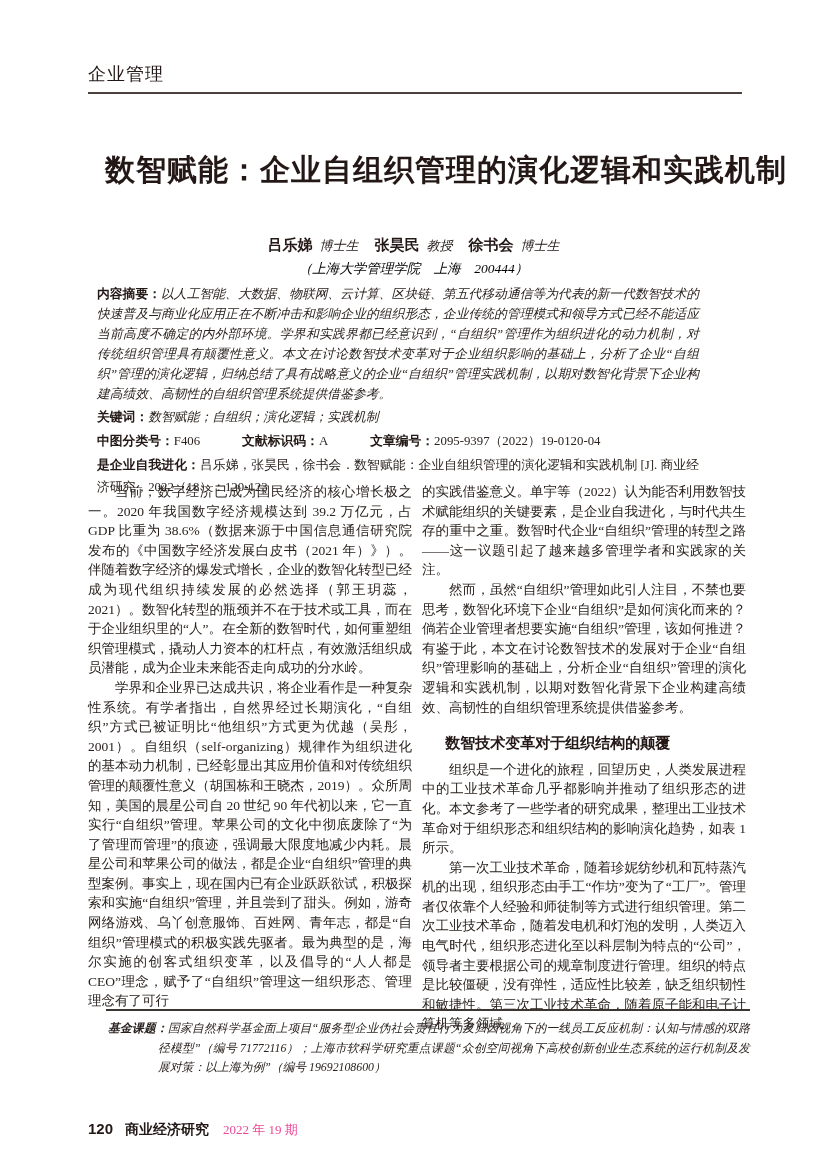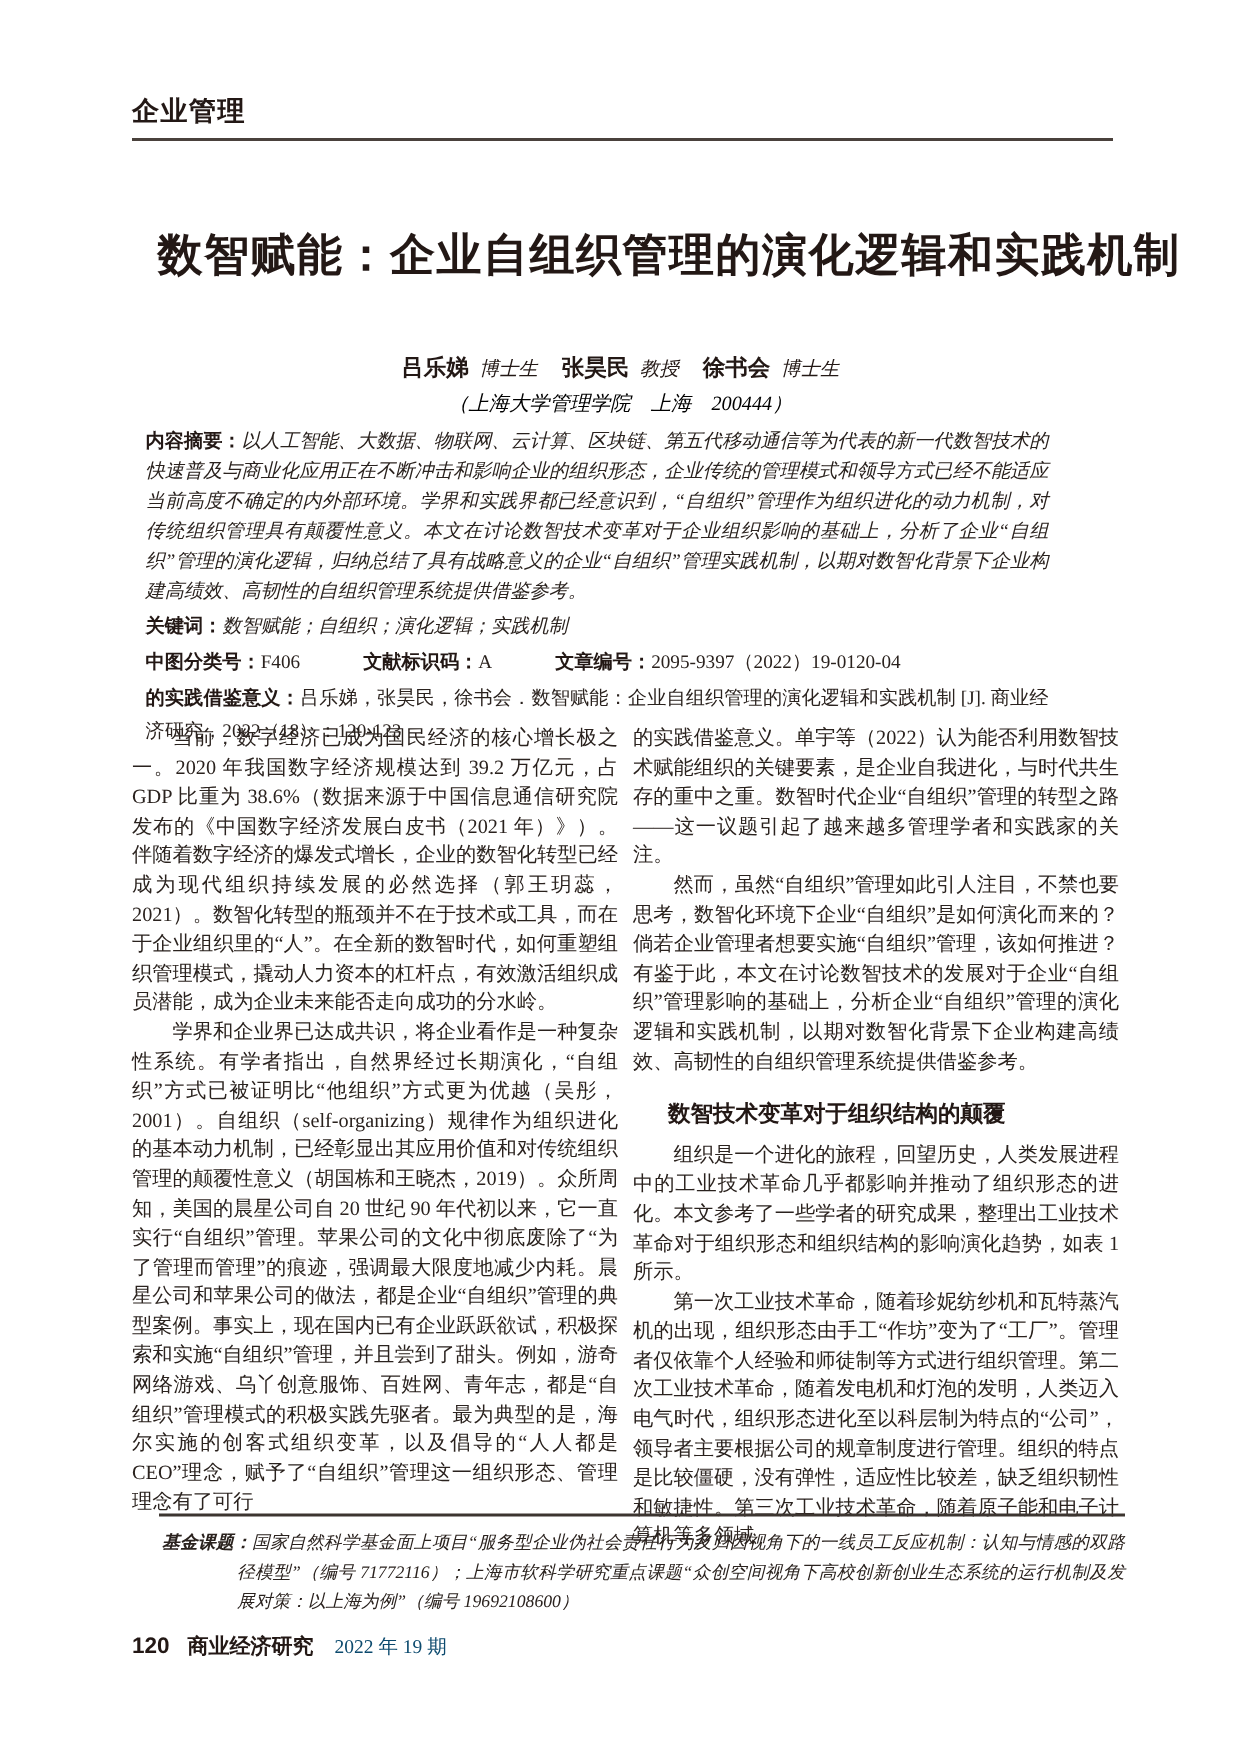--- a/index.html
+++ b/index.html
@@ -9,21 +9,21 @@
     height: 1160px;
     background: #ffffff;
     color: #2a221e;
     font-family: "Liberation Serif", "DejaVu Serif", serif;
     overflow: hidden;
   }
 
   .category {
     position: absolute; left: 88px; top: 62px;
     font-family: "Liberation Sans", "DejaVu Sans", sans-serif;
-    font-weight: bold; font-size: 18px; color: #231815; letter-spacing: 1px;
+    font-weight: normal; font-size: 18px; color: #231815; letter-spacing: 1px;
   }
   .category-rule {
     position: absolute; left: 88px; top: 92px;
     width: 654px; height: 2px; background: #4a413c;
   }
 
   .title {
     position: absolute; left: 40px; top: 150px; width: 747px;
     text-align: right;
     font-family: "Liberation Sans", "DejaVu Sans", sans-serif;
@@ -90,21 +90,21 @@
     display: flex; align-items: baseline;
   }
   .pf-num {
     font-family: "Liberation Sans", "DejaVu Sans", sans-serif;
     font-weight: bold; font-size: 15px; color: #231815;
   }
   .pf-journal {
     font-family: "Liberation Sans", "DejaVu Sans", sans-serif;
     font-weight: bold; font-size: 14px; color: #231815; margin-left: 12px;
   }
-  .pf-issue { font-size: 13px; color: #0c4a6e; margin-left: 14px; }
+  .pf-issue { font-size: 13px; color: #ec4899; margin-left: 14px; margin-top: 32px; }
 </style>
 </head>
 <body>
 
 <div class="page">
 
   <div class="category">企业管理</div>
   <div class="category-rule"></div>
 
   <div class="title">数智赋能：企业自组织管理的演化逻辑和实践机制</div>
@@ -112,21 +112,21 @@
   <div class="authors">
     <span class="a-name">吕乐娣</span><span class="a-role">博士生</span><span class="a-name">张昊民</span><span class="a-role">教授</span><span class="a-name">徐书会</span><span class="a-role">博士生</span>
   </div>
 
   <div class="affiliation">（上海大学管理学院　上海　200444）</div>
 
   <div class="abstract">
     <div><span class="lbl">内容摘要：</span><span class="abs-text">以人工智能、大数据、物联网、云计算、区块链、第五代移动通信等为代表的新一代数智技术的快速普及与商业化应用正在不断冲击和影响企业的组织形态，企业传统的管理模式和领导方式已经不能适应当前高度不确定的内外部环境。学界和实践界都已经意识到，“自组织”管理作为组织进化的动力机制，对传统组织管理具有颠覆性意义。本文在讨论数智技术变革对于企业组织影响的基础上，分析了企业“自组织”管理的演化逻辑，归纳总结了具有战略意义的企业“自组织”管理实践机制，以期对数智化背景下企业构建高绩效、高韧性的自组织管理系统提供借鉴参考。</span></div>
     <div class="abs-row"><span class="lbl">关键词：</span><span class="abs-text">数智赋能；自组织；演化逻辑；实践机制</span></div>
     <div class="abs-row"><span class="lbl">中图分类号：</span><span class="meta-val">F406</span><span class="lbl meta-gap">文献标识码：</span><span class="meta-val">A</span><span class="lbl meta-gap">文章编号：</span><span class="meta-val">2095-9397（2022）19-0120-04</span></div>
-    <div class="abs-row"><span class="lbl">的实践借鉴意义：</span><span class="meta-val">吕乐娣，张昊民，徐书会．数智赋能：企业自组织管理的演化逻辑和实践机制 [J]. 商业经济研究，2022（18）：120-123</span></div>
+    <div class="abs-row"><span class="lbl">是企业自我进化：</span><span class="meta-val">吕乐娣，张昊民，徐书会．数智赋能：企业自组织管理的演化逻辑和实践机制 [J]. 商业经济研究，2022（18）：120-123</span></div>
   </div>
 
   <div class="columns">
     <div class="col">
       <p>当前，数字经济已成为国民经济的核心增长极之一。2020 年我国数字经济规模达到 39.2 万亿元，占 GDP 比重为 38.6%（数据来源于中国信息通信研究院发布的《中国数字经济发展白皮书（2021 年）》）。伴随着数字经济的爆发式增长，企业的数智化转型已经成为现代组织持续发展的必然选择（郭王玥蕊，2021）。数智化转型的瓶颈并不在于技术或工具，而在于企业组织里的“人”。在全新的数智时代，如何重塑组织管理模式，撬动人力资本的杠杆点，有效激活组织成员潜能，成为企业未来能否走向成功的分水岭。</p>
       <p>学界和企业界已达成共识，将企业看作是一种复杂性系统。有学者指出，自然界经过长期演化，“自组织”方式已被证明比“他组织”方式更为优越（吴彤，2001）。自组织（self-organizing）规律作为组织进化的基本动力机制，已经彰显出其应用价值和对传统组织管理的颠覆性意义（胡国栋和王晓杰，2019）。众所周知，美国的晨星公司自 20 世纪 90 年代初以来，它一直实行“自组织”管理。苹果公司的文化中彻底废除了“为了管理而管理”的痕迹，强调最大限度地减少内耗。晨星公司和苹果公司的做法，都是企业“自组织”管理的典型案例。事实上，现在国内已有企业跃跃欲试，积极探索和实施“自组织”管理，并且尝到了甜头。例如，游奇网络游戏、乌丫创意服饰、百姓网、青年志，都是“自组织”管理模式的积极实践先驱者。最为典型的是，海尔实施的创客式组织变革，以及倡导的“人人都是 CEO”理念，赋予了“自组织”管理这一组织形态、管理理念有了可行</p>
     </div>
     <div class="col">
       <p class="cont">的实践借鉴意义。单宇等（2022）认为能否利用数智技术赋能组织的关键要素，是企业自我进化，与时代共生存的重中之重。数智时代企业“自组织”管理的转型之路——这一议题引起了越来越多管理学者和实践家的关注。</p>
       <p>然而，虽然“自组织”管理如此引人注目，不禁也要思考，数智化环境下企业“自组织”是如何演化而来的？倘若企业管理者想要实施“自组织”管理，该如何推进？有鉴于此，本文在讨论数智技术的发展对于企业“自组织”管理影响的基础上，分析企业“自组织”管理的演化逻辑和实践机制，以期对数智化背景下企业构建高绩效、高韧性的自组织管理系统提供借鉴参考。</p>

